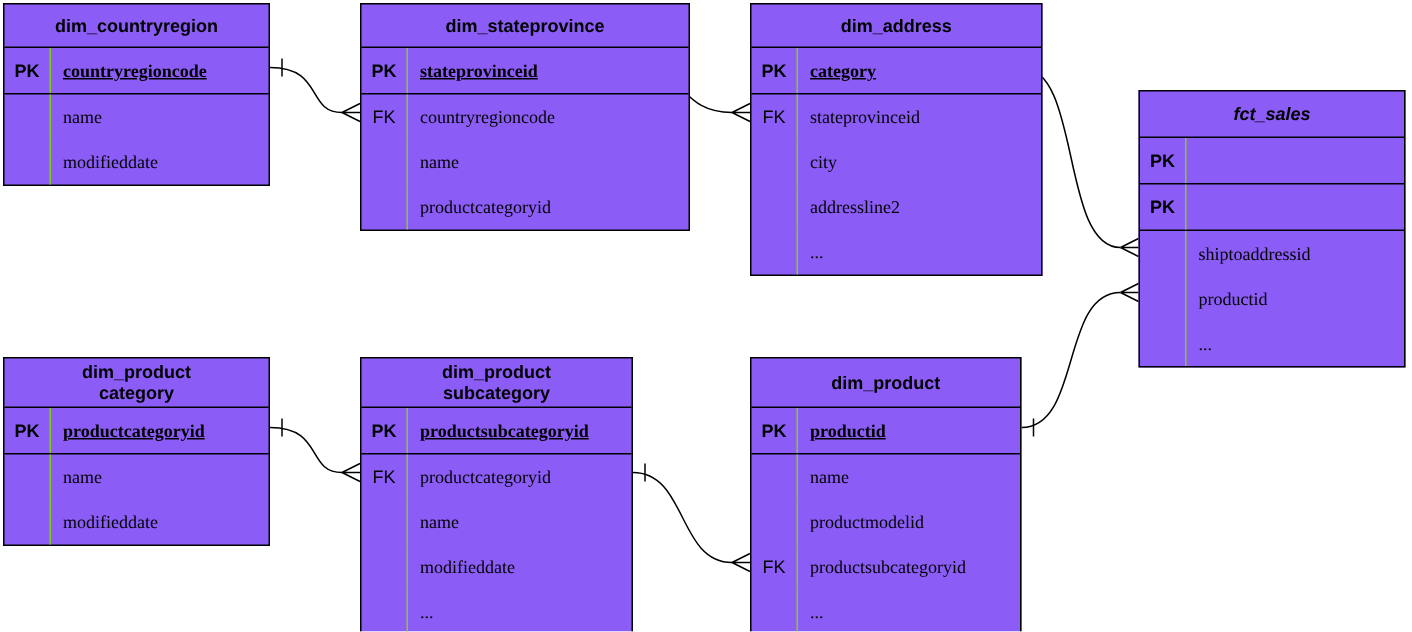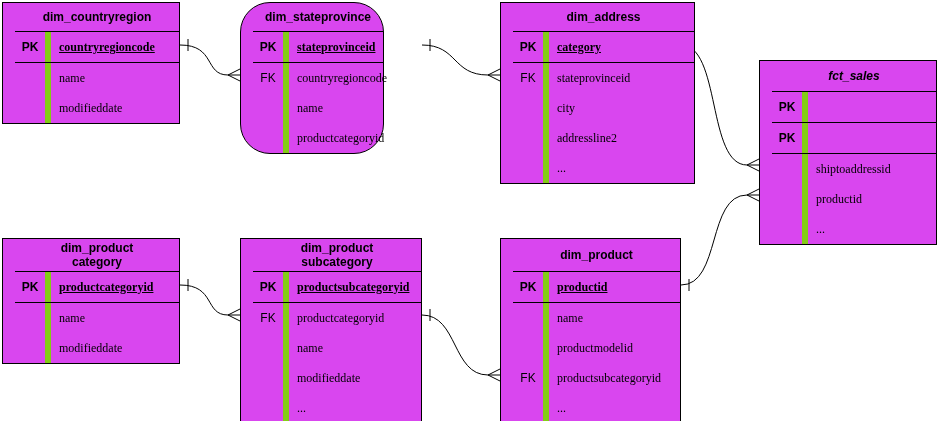--- a/index.html
+++ b/index.html
@@ -14,24 +14,23 @@
     overflow: hidden;
   }
   .edges {
     position: absolute;
     left: 0; top: 0;
     width: 941px; height: 421px;
   }
   .edges * { stroke: #000000; stroke-width: 1; fill: none; }
   .table {
     position: absolute;
-    background: #d946ef;
+    background: #8b5cf6;
     border: 1px solid #000000;
     box-sizing: border-box;
-    padding-left: 12px;
   }
   .t-header {
     height: 28px;
     border-bottom: 1px solid #000000;
     display: flex;
     align-items: center;
     justify-content: center;
     text-align: center;
     font-weight: bold;
     white-space: pre-line;
@@ -40,21 +39,21 @@
   .t-header.hdr30 { height: 30px; font-style: italic; }
   .t-header.hdr32 { height: 32px; }
   .t-row {
     display: flex;
     height: 30px;
     align-items: stretch;
   }
   .t-row .key {
     flex: 0 0 30px;
     width: 30px;
-    border-right: 6px solid #84cc16;
+    border-right: 1px solid #84cc16;
     display: flex;
     align-items: center;
     justify-content: center;
   }
   .t-row .field {
     flex: 1;
     display: flex;
     align-items: center;
     padding-left: 8px;
     font-family: Liberation Serif, serif;
@@ -116,21 +115,21 @@
     <div class="t-row">
       <span class="key"></span>
       <span class="field">name</span>
     </div>
     <div class="t-row">
       <span class="key"></span>
       <span class="field">modifieddate</span>
     </div>
   </div>
 
-  <div class="table" style="left:240px; top:2px; width:144px;border-radius:30px;">
+  <div class="table" style="left:240px; top:2px; width:220px;">
     <div class="t-header">dim_stateprovince</div>
     <div class="t-row pk-row">
       <span class="key">PK</span>
       <span class="field">stateprovinceid</span>
     </div>
     <div class="t-row">
       <span class="key">FK</span>
       <span class="field">countryregioncode</span>
     </div>
     <div class="t-row">

